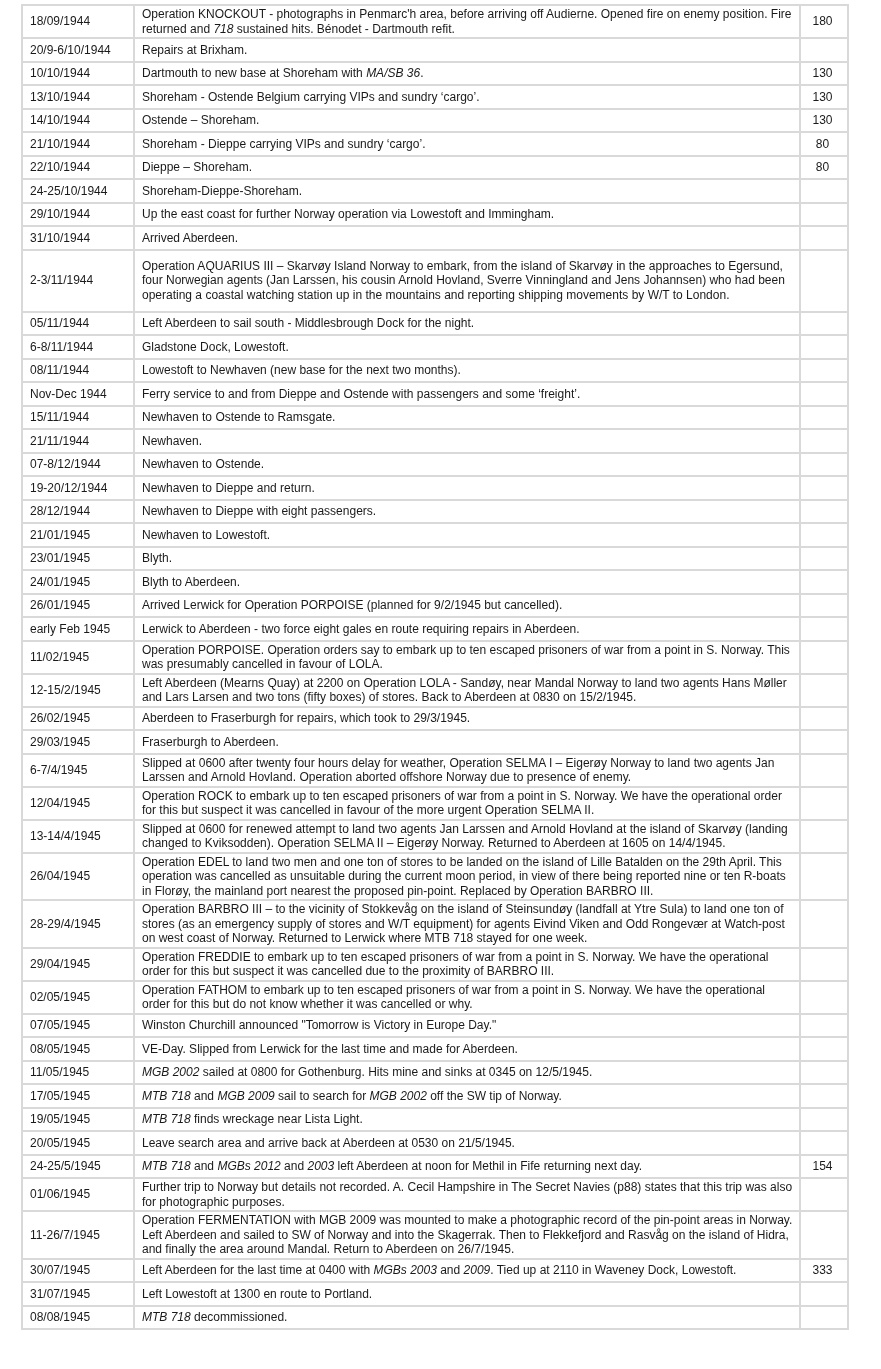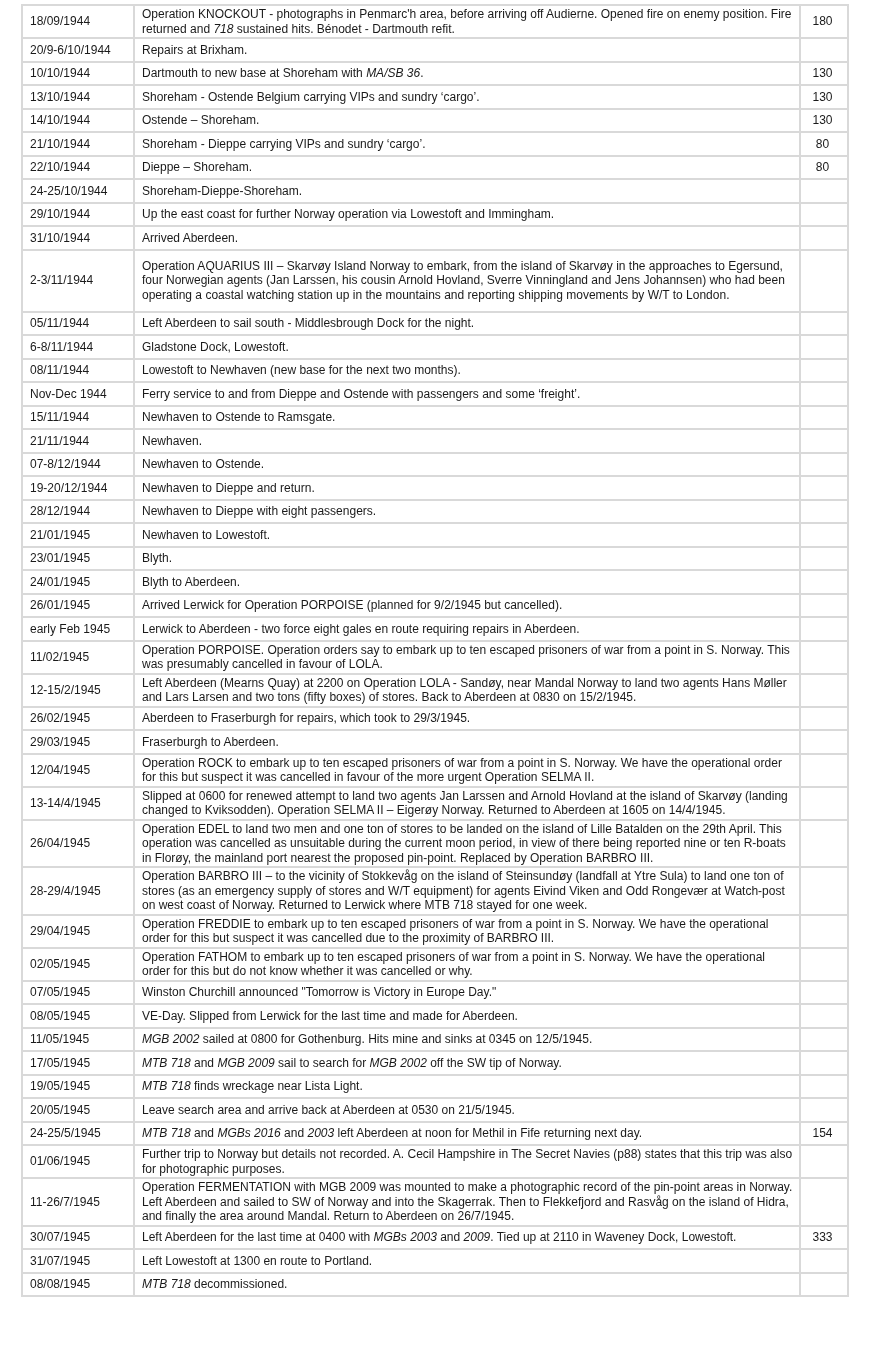--- a/index.html
+++ b/index.html
@@ -178,20 +178,25 @@
     <td class="date">26/02/1945</td>
     <td class="desc">Aberdeen to Fraserburgh for repairs, which took to 29/3/1945.</td>
     <td class="miles"></td>
   </tr>
         <tr class="single">
     <td class="date">29/03/1945</td>
     <td class="desc">Fraserburgh to Aberdeen.</td>
     <td class="miles"></td>
   </tr>
         <tr class="double">
+    <td class="date">6-7/4/1945</td>
+    <td class="desc">Slipped at 0600 after twenty four hours delay for weather, Operation SELMA I – Eigerøy Norway to land two agents Jan Larssen and Arnold Hovland. Operation aborted offshore Norway due to presence of enemy.</td>
+    <td class="miles"></td>
+  </tr>
+        <tr class="double">
     <td class="date">12/04/1945</td>
     <td class="desc">Operation ROCK to embark up to ten escaped prisoners of war from a point in S. Norway. We have the operational order for this but suspect it was cancelled in favour of the more urgent Operation SELMA II.</td>
     <td class="miles"></td>
   </tr>
         <tr class="double">
     <td class="date">13-14/4/1945</td>
     <td class="desc">Slipped at 0600 for renewed attempt to land two agents Jan Larssen and Arnold Hovland at the island of Skarvøy (landing changed to Kviksodden). Operation SELMA II – Eigerøy Norway. Returned to Aberdeen at 1605 on 14/4/1945.</td>
     <td class="miles"></td>
   </tr>
         <tr class="triple">
@@ -239,21 +244,21 @@
     <td class="desc"><i>MTB 718</i> finds wreckage near Lista Light.</td>
     <td class="miles"></td>
   </tr>
         <tr class="single">
     <td class="date">20/05/1945</td>
     <td class="desc">Leave search area and arrive back at Aberdeen at 0530 on 21/5/1945.</td>
     <td class="miles"></td>
   </tr>
         <tr class="single">
     <td class="date">24-25/5/1945</td>
-    <td class="desc"><i>MTB 718</i> and <i>MGBs 2016</i> and <i>2003</i> left Aberdeen at noon for Methil in Fife returning next day.</td>
+    <td class="desc"><i>MTB 718</i> and <i>MGBs 2012</i> and <i>2003</i> left Aberdeen at noon for Methil in Fife returning next day.</td>
     <td class="miles">154</td>
   </tr>
         <tr class="double">
     <td class="date">01/06/1945</td>
     <td class="desc">Further trip to Norway but details not recorded. A. Cecil Hampshire in The Secret Navies (p88) states that this trip was also for photographic purposes.</td>
     <td class="miles"></td>
   </tr>
         <tr class="triple">
     <td class="date">11-26/7/1945</td>
     <td class="desc">Operation FERMENTATION with MGB 2009 was mounted to make a photographic record of the pin-point areas in Norway. Left Aberdeen and sailed to SW of Norway and into the Skagerrak. Then to Flekkefjord and Rasvåg on the island of Hidra, and finally the area around Mandal. Return to Aberdeen on 26/7/1945.</td>

